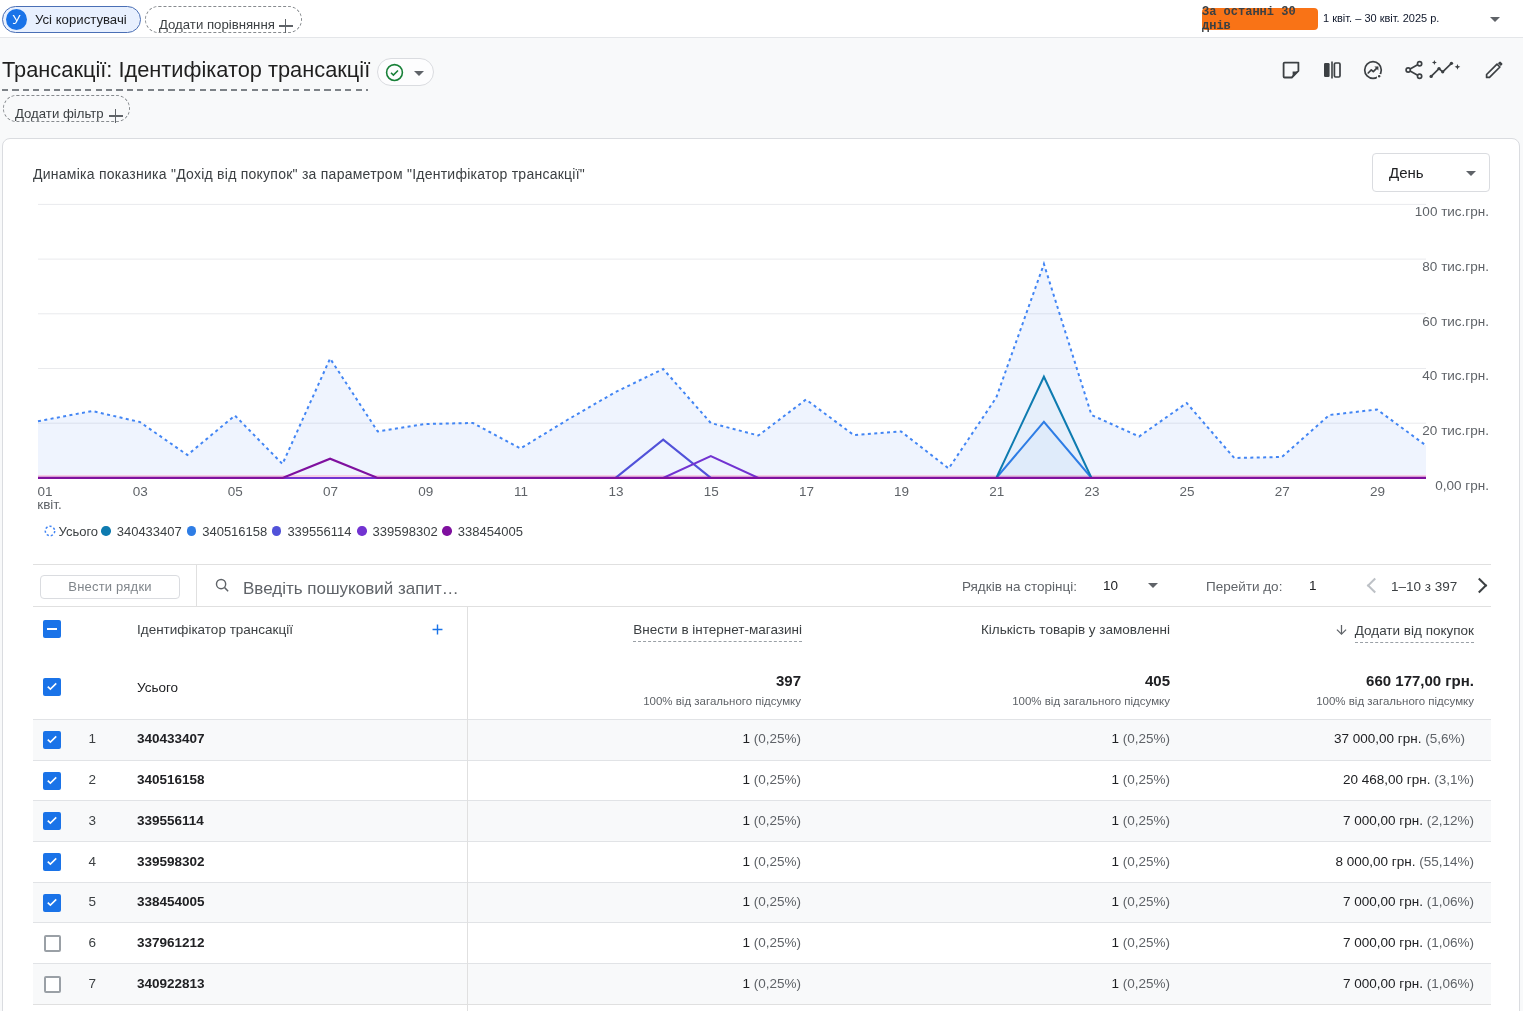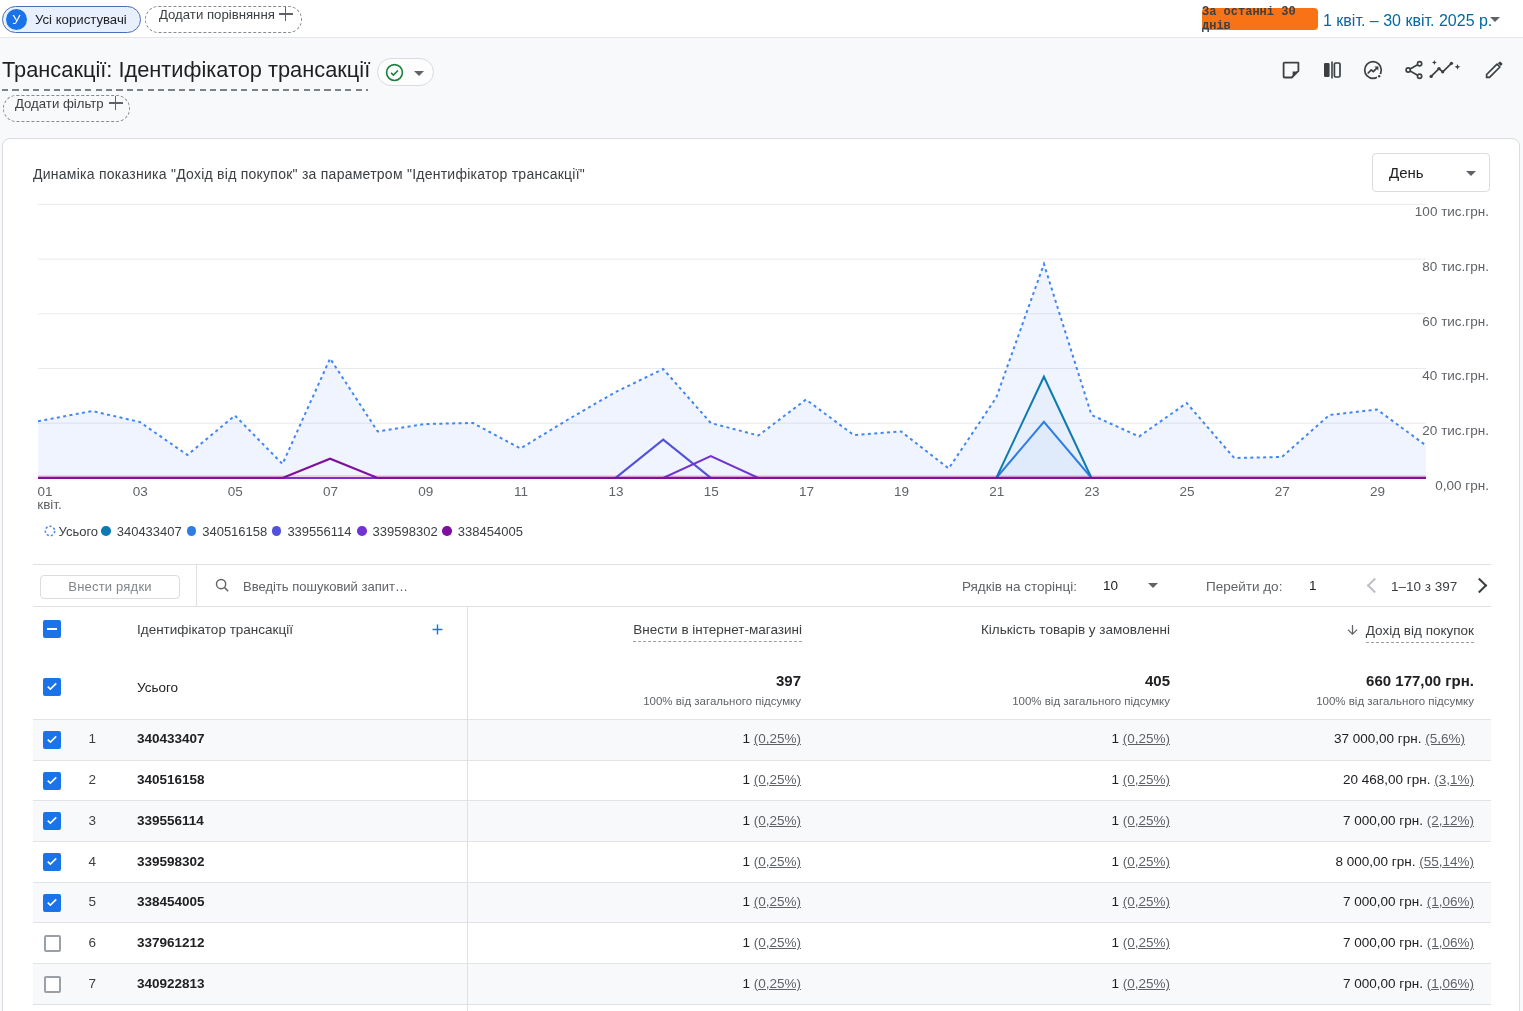--- a/index.html
+++ b/index.html
@@ -6,28 +6,28 @@
   font-family:"Liberation Sans",sans-serif; color:#202124; position:relative; }
 
 #topbar { position:absolute; left:0; top:0; width:1523px; height:38px; background:#fff;
   border-bottom:1px solid #e4e6e9; z-index:5; }
 #chip1 { position:absolute; left:2px; top:6px; height:27px; border-radius:14px;
   background:#e8f0fe; border:1px solid #4a6fb5; display:flex; align-items:center; padding:0 13px 0 3px; }
 #chip1 .av { width:21px; height:21px; border-radius:50%; background:#1a73e8; color:#fff;
   font-size:13px; display:flex; align-items:center; justify-content:center; margin-right:8px; }
 #chip1 .t { font-size:13.2px; color:#202124; }
 .dashchip { position:absolute; height:27px; border-radius:14px; border:1px dashed #878b8f;
-  display:flex; align-items:flex-start; font-size:13.2px; color:#3c4043; }
+  display:flex; align-items:flex-end; font-size:13.2px; color:#3c4043; }
 .plus { position:relative; width:14px; height:14px; margin-left:10px; }
 .plus:before,.plus:after { content:""; position:absolute; background:#5f6368; }
 .plus:before { left:6px; top:0; width:1.6px; height:14px; }
 .plus:after { top:6px; left:0; height:1.6px; width:14px; }
 #datechip { position:absolute; left:1202px; top:8px; width:116px; height:22px; background:#f97316;
   border-radius:4px; font-size:12px; font-weight:bold; color:#3c4043; display:flex; align-items:center; justify-content:center;font-family:Liberation Mono, monospace; }
-#daterange { position:absolute; left:1323px; top:12px; font-size:16px; color:#0369a1; }
+#daterange { position:absolute; left:1323px; top:12px; font-size:11px; color:#0f172a; }
 .caret { width:0; height:0; border-left:5px solid transparent; border-right:5px solid transparent;
   border-top:5.5px solid #5f6368; }
 #datecaret { position:absolute; left:1490px; top:17px; }
 
 #title { position:absolute; left:2px; top:57px; font-size:21.8px; color:#1f1f1f;
   padding-bottom:8px; z-index:2; }
 #title:after { content:""; position:absolute; left:0; right:2px; bottom:0; height:1.9px;
   background:repeating-linear-gradient(90deg,#7d8287 0 6.2px,transparent 6.2px 10.4px); }
 #titlepill { position:absolute; left:377px; top:58px; width:57px; height:28px; border-radius:14px;
   background:#fdfdfe; border:1px solid #dadce0; z-index:2; }
@@ -45,41 +45,41 @@
 .lgi { position:absolute; top:523.5px; height:15px; display:flex; align-items:center;
   font-size:13px; color:#3c4043; }
 .dot { width:9.5px; height:9.5px; border-radius:50%; display:inline-block; margin-right:6px; }
 
 .hline { position:absolute; left:33px; width:1458px; height:1px; background:#e0e0e0; }
 #vdiv { position:absolute; left:467px; top:605.5px; width:1px; height:405.5px; background:#e0e0e0; }
 #btnrows { position:absolute; left:40px; top:574.5px; width:140px; height:24.5px;
   border:1px solid #dadce0; border-radius:4px; font-size:13px; color:#80868b;
   display:flex; align-items:center; justify-content:center; letter-spacing:.2px; }
 #tbdiv { position:absolute; left:196px; top:564px; width:1px; height:41.5px; background:#e0e0e0; }
-#searchph { position:absolute; left:243px; top:578.5px; font-size:13px; color:#5f6368; }
+#searchph { position:absolute; left:243px; top:578.5px; font-size:17px; color:#5f6368; }
 .dk13 { position:absolute; font-size:13.5px; color:#3c4043; }
 .chev { position:absolute; width:11px; height:11px; border-right:2.2px solid #3c4043; border-bottom:2.2px solid #3c4043; top:580px; }
 
 .hcell { position:absolute; top:622px; font-size:13.5px; color:#3c4043; white-space:nowrap; }
 .dashu { border-bottom:1px dashed #9aa0a6; padding-bottom:3.5px; }
 .cb { position:absolute; left:43px; width:18px; height:18px; background:#1a73e8; border-radius:2px; }
 .cb svg { position:absolute; left:1px; top:1px; width:16px; height:16px; }
 .cbo { position:absolute; left:43px; width:17px; height:17px; border:2px solid #9aa0a6; border-radius:2px; background:#fff; }
 
 #totrow .big { position:absolute; font-size:15px; font-weight:bold; color:#202124; top:672px; }
 #totrow .sub { position:absolute; font-size:11.5px; color:#5f6368; top:694.5px; }
 
 .drow { position:absolute; left:33px; width:1458px; height:40.7px; border-top:1px solid #e1e3e6; }
 .drow.zebra { background:#f8f9fa; }
 .drow .cb { left:10px; top:11px; } .drow .cbo { left:11px; top:11.5px; }
 .drow .rnum { position:absolute; left:40px; width:23px; top:11.5px; font-size:13.5px; color:#3c4043; text-align:right; }
 .drow .rid { position:absolute; left:104px; top:11.5px; font-size:13.5px; font-weight:bold; color:#202124; }
 .drow .val { position:absolute; top:11.5px; font-size:13.5px; white-space:nowrap; }
 .drow .val b { font-weight:normal; color:#202124; }
-.drow .val span { color:#5f6368;text-decoration:underline; }
+.drow .val span { color:#5f6368; }
 </style></head>
 <body>
 <div id="pagearea" style="position:absolute;left:0;top:38px;width:1523px;height:973px;background:#f8f9fa"></div>
 <div id="topbar">
   <div id="chip1">
       <div class="av">У</div>
       <div class="t">Усі користувачі</div>
     </div>
   <div class="dashchip" style="left:145px;top:6px;padding:0 9px 0 13px">Додати порівняння<span class="plus" style="margin-left:4px;width:13px;height:13px"></span></div>
   <div id="datechip">За останні 30 днів</div>
@@ -209,21 +209,21 @@
     <div style="position:absolute;left:4px;top:8px;width:10px;height:2.2px;background:#fff"></div>
   </div>
 <div class="hcell" style="left:137px">Ідентифікатор трансакції</div>
 <svg style="position:absolute;left:429px;top:621px" width="17" height="17" viewBox="0 0 24 24">
   <path d="M11 5 h2 v6 h6 v2 h-6 v6 h-2 v-6 H5 v-2 h6 z" fill="#1a73e8"></path>
 </svg>
 <div class="hcell dashu" style="right:721px">Внести в інтернет-магазині</div>
 <div class="hcell" style="right:353px">Кількість товарів у замовленні</div>
 <div class="hcell" style="right:49px"><svg width="15" height="16" viewBox="0 0 24 24" style="vertical-align:-3px;margin-right:6px">
       <path d="M11 4 h2 v12.2 l5.6-5.6 1.4 1.4 -8 8 -8-8 1.4-1.4 5.6 5.6 z" fill="#5f6368"></path>
-    </svg><span class="dashu">Дохід від покупок</span></div>
+    </svg><span class="dashu">Додати від покупок</span></div>
 
 <div id="totrow">
   <div class="cb" style="top:678px">
       <svg viewBox="0 0 24 24">
         <path d="M9.55 17.05 4.8 12.3l1.7-1.7 3.05 3.05 7.95-7.95 1.7 1.7z" fill="#fff"></path>
       </svg>
     </div>
   <div style="position:absolute;left:137px;top:680px;font-size:13.5px;color:#202124">Усього</div>
   <div class="big" style="right:722px">397</div>
   <div class="sub" style="right:722px">100% від загального підсумку</div>

